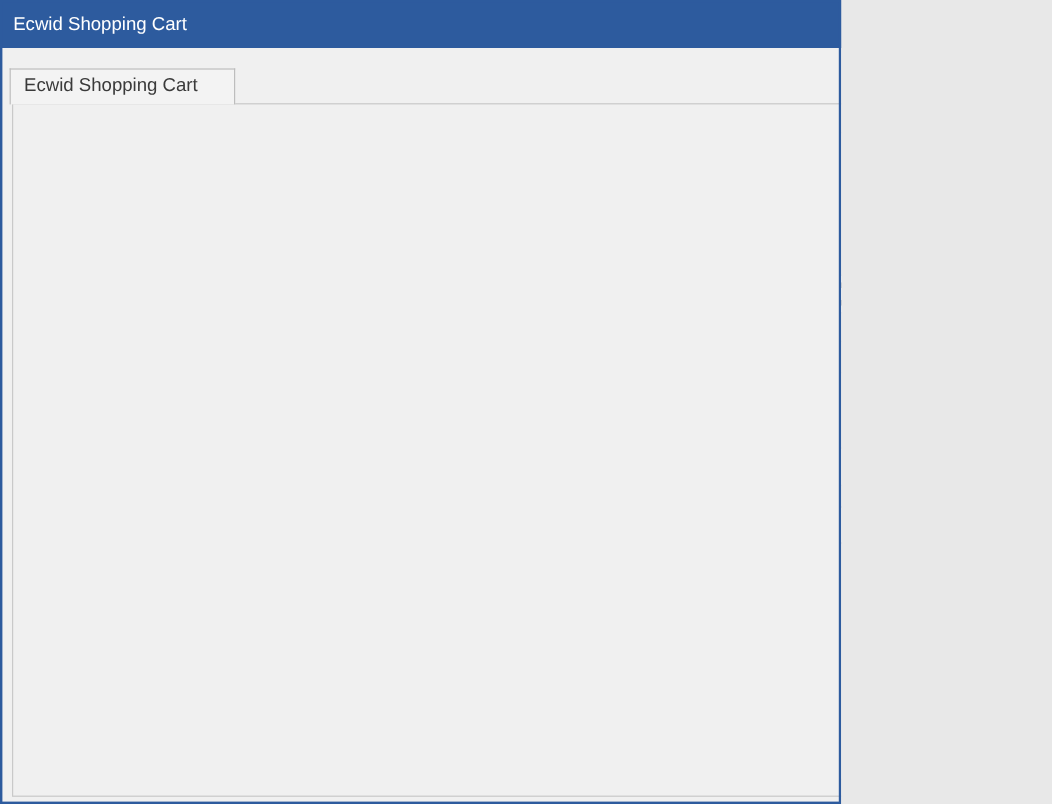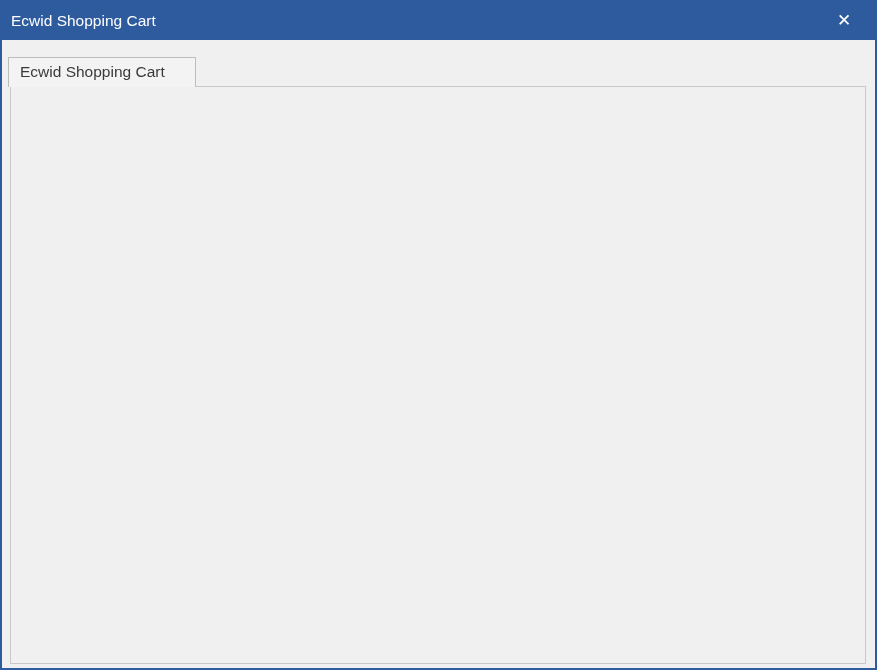--- a/index.html
+++ b/index.html
@@ -2,21 +2,21 @@
 <html><head>
 <meta charset="utf-8">
 <style>
   html,body{margin:0;padding:0;}
   body{
     width:877px;height:670px;
     font-family:"Liberation Sans", sans-serif;
     background:#e8e8e8;
   }
   .dialog{
-    position:relative;width:877px;height:670px;
+    position:relative;width:701px;height:670px;
     background:#f0f0f0;overflow:hidden;
   }
   .dialog::after{
     content:"";position:absolute;inset:0;
     border:2px solid #2d5b9e;pointer-events:none;z-index:30;
   }
   .titlebar{
     position:absolute;left:0;top:0;width:877px;height:40px;
     background:#2d5b9e;z-index:5;
     box-shadow:inset 0 1px 0 rgba(255,255,255,0.18);

